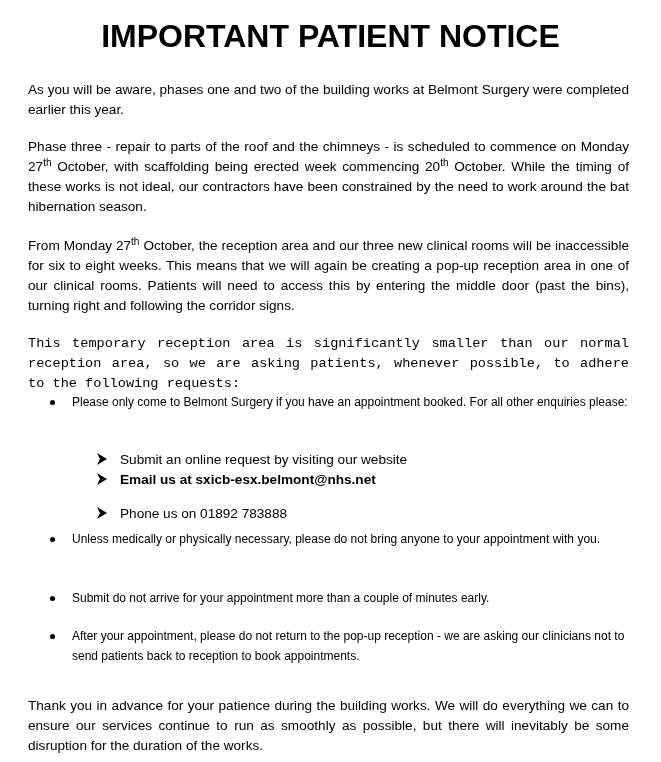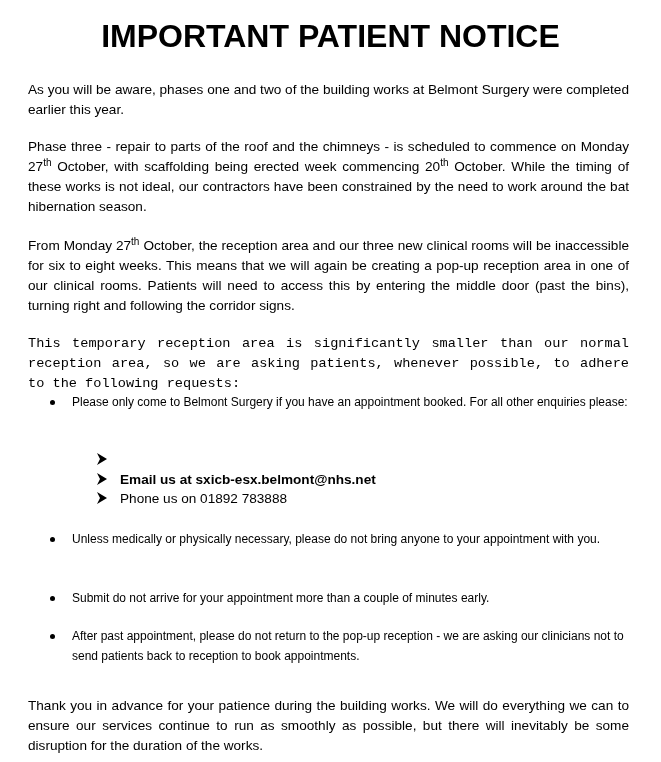--- a/index.html
+++ b/index.html
@@ -60,44 +60,45 @@
 
   <div class="bullet" style="top:392px;">
     <span class="dot"></span>
     <p class="btext">Please only come to Belmont Surgery if you have an appointment booked. For all other enquiries please:</p>
   </div>
 
   <div class="sub" style="top:450px;">
     <svg class="arrow" viewBox="0 0 12 14">
         <path d="M1 1 L11 7 L1 13 L4 7 Z" fill="#000"></path>
       </svg>
+    <span class="stext">Submit an online request by visiting our website</span>
   </div>
   <div class="sub" style="top:470px;font-weight:bold;">
     <svg class="arrow" viewBox="0 0 12 14">
         <path d="M1 1 L11 7 L1 13 L4 7 Z" fill="#000"></path>
       </svg>
     <span class="stext">Email us at sxicb-esx.belmont@nhs.net</span>
   </div>
-  <div class="sub" style="top:489px;">
+  <div class="sub" style="top:504px;">
     <svg class="arrow" viewBox="0 0 12 14">
         <path d="M1 1 L11 7 L1 13 L4 7 Z" fill="#000"></path>
       </svg>
     <span class="stext">Phone us on 01892 783888</span>
   </div>
 
   <div class="bullet" style="top:529px;">
     <span class="dot"></span>
     <p class="btext just">Unless medically or physically necessary, please do not bring anyone to your appointment with you.</p>
   </div>
 
   <div class="bullet" style="top:588px;">
     <span class="dot"></span>
     <p class="btext">Submit do not arrive for your appointment more than a couple of minutes early.</p>
   </div>
 
   <div class="bullet" style="top:626px;">
     <span class="dot"></span>
-    <p class="btext">After past appointment, please do not return to the pop-up reception - we are asking our clinicians not to send patients back to reception to book appointments.</p>
+    <p class="btext">After your appointment, please do not return to the pop-up reception - we are asking our clinicians not to send patients back to reception to book appointments.</p>
   </div>
 
   <p class="para" style="top:696px;">Thank you in advance for your patience during the building works. We will do everything we can to ensure our services continue to run as smoothly as possible, but there will inevitably be some disruption for the duration of the works.</p>
 
 </div>
 
 </body></html>

